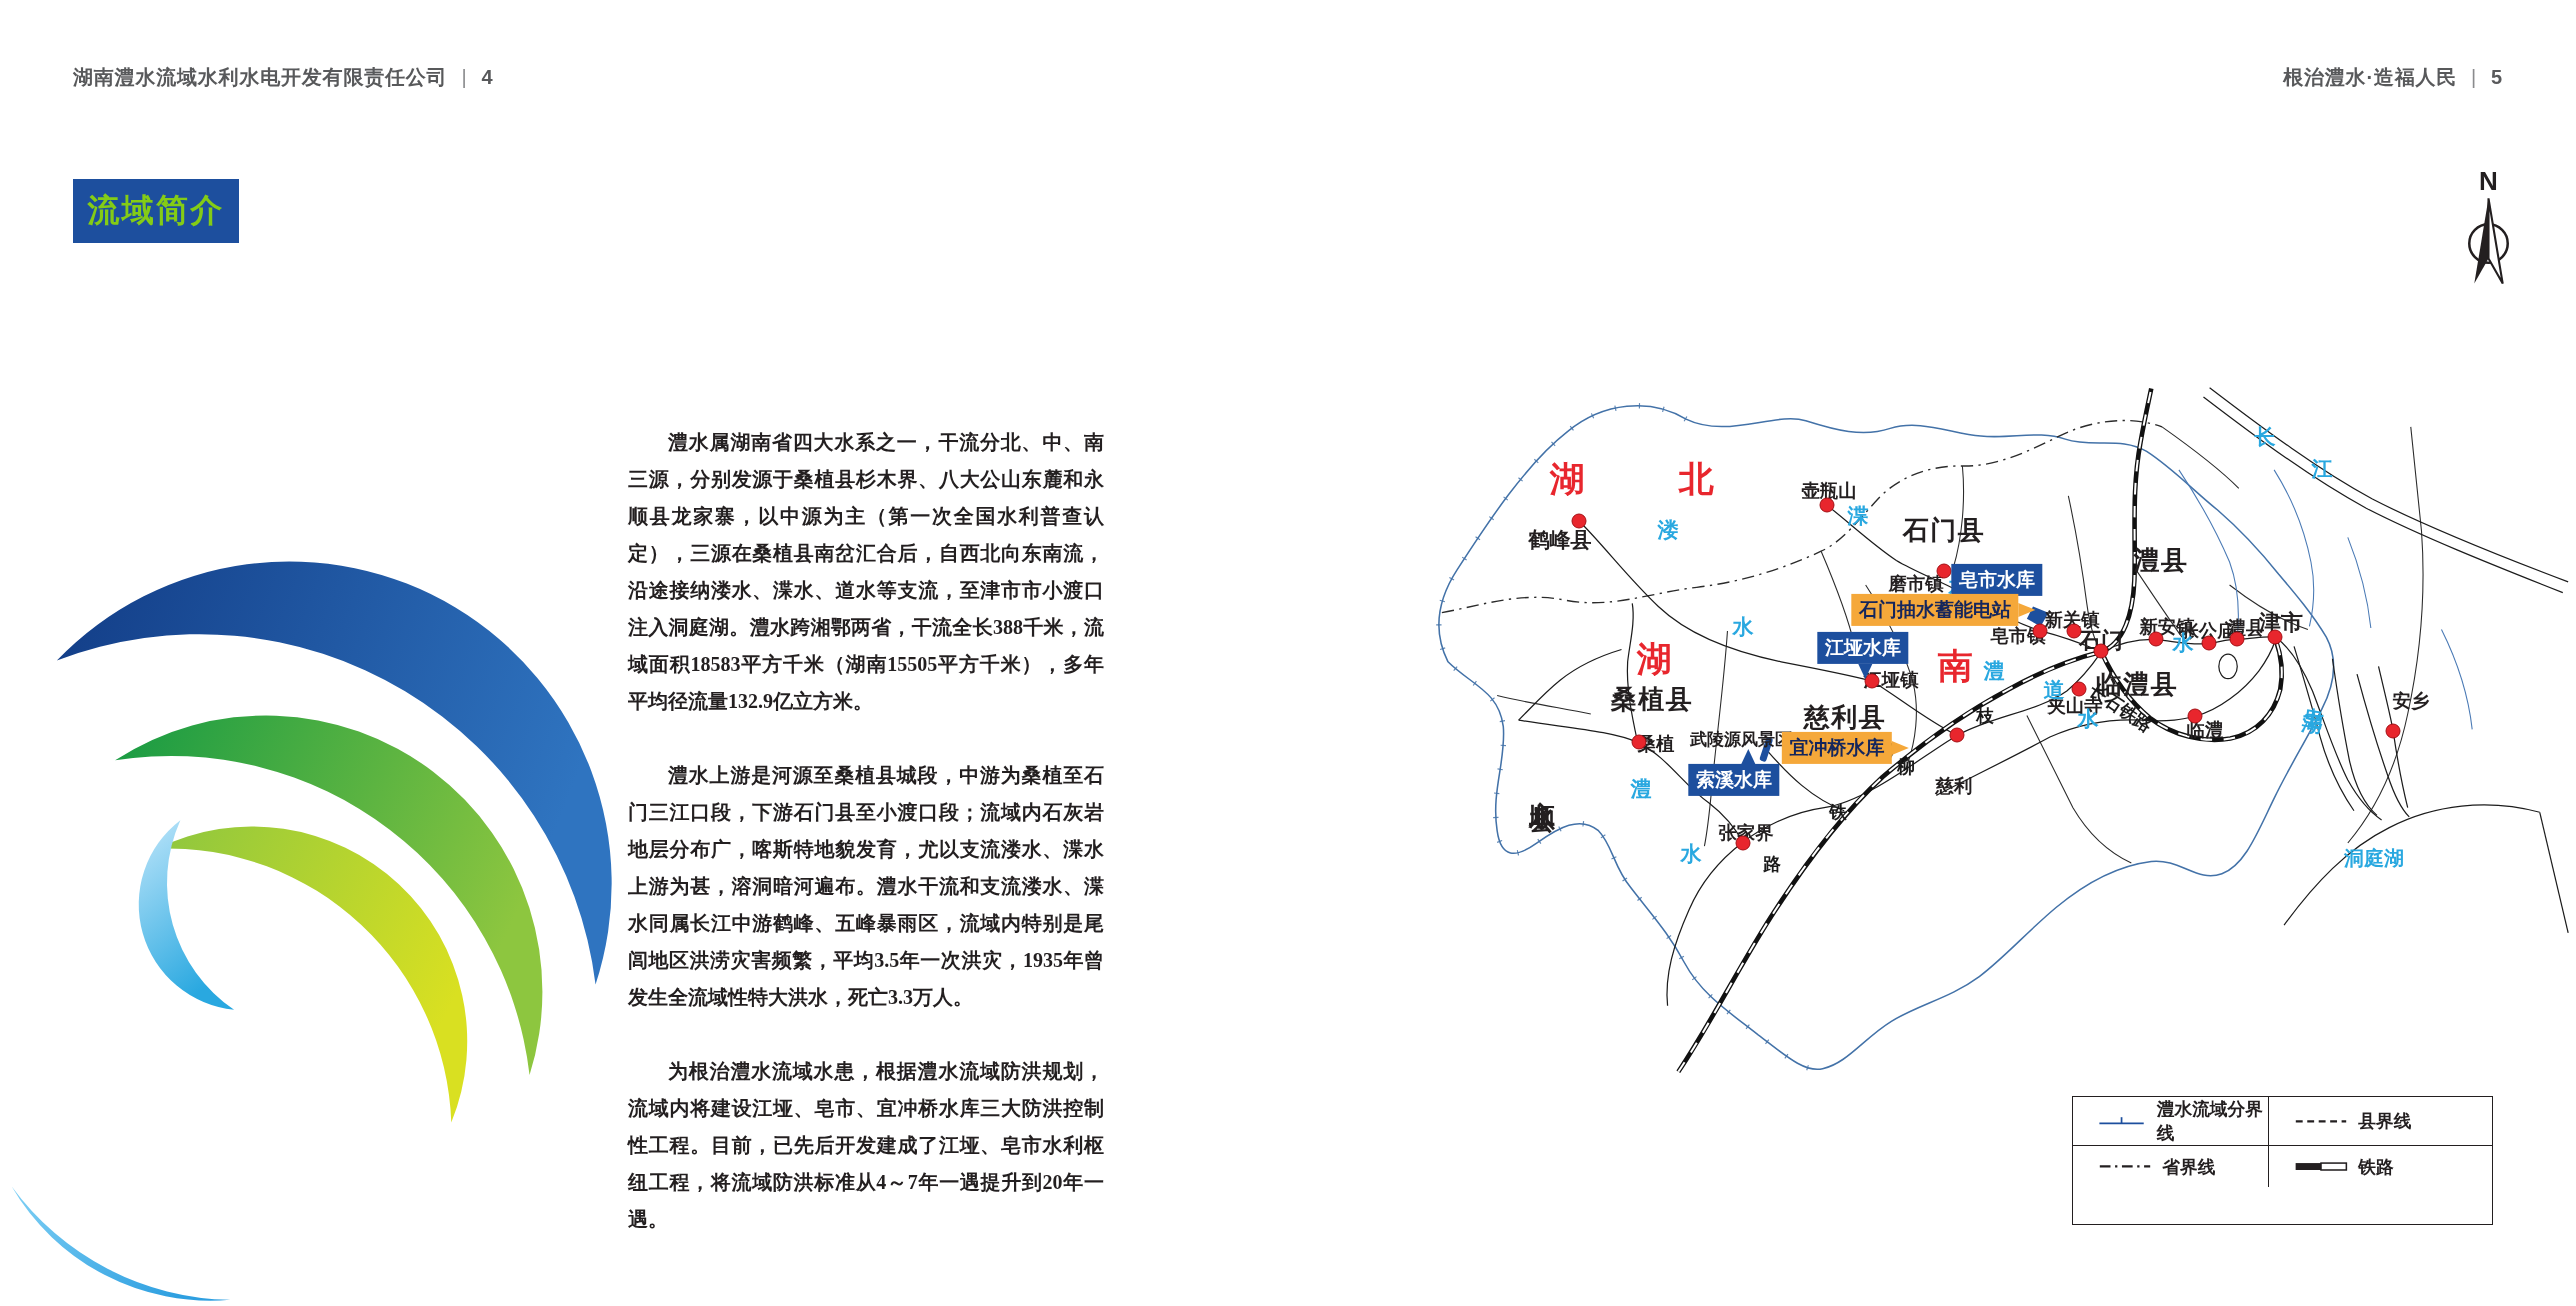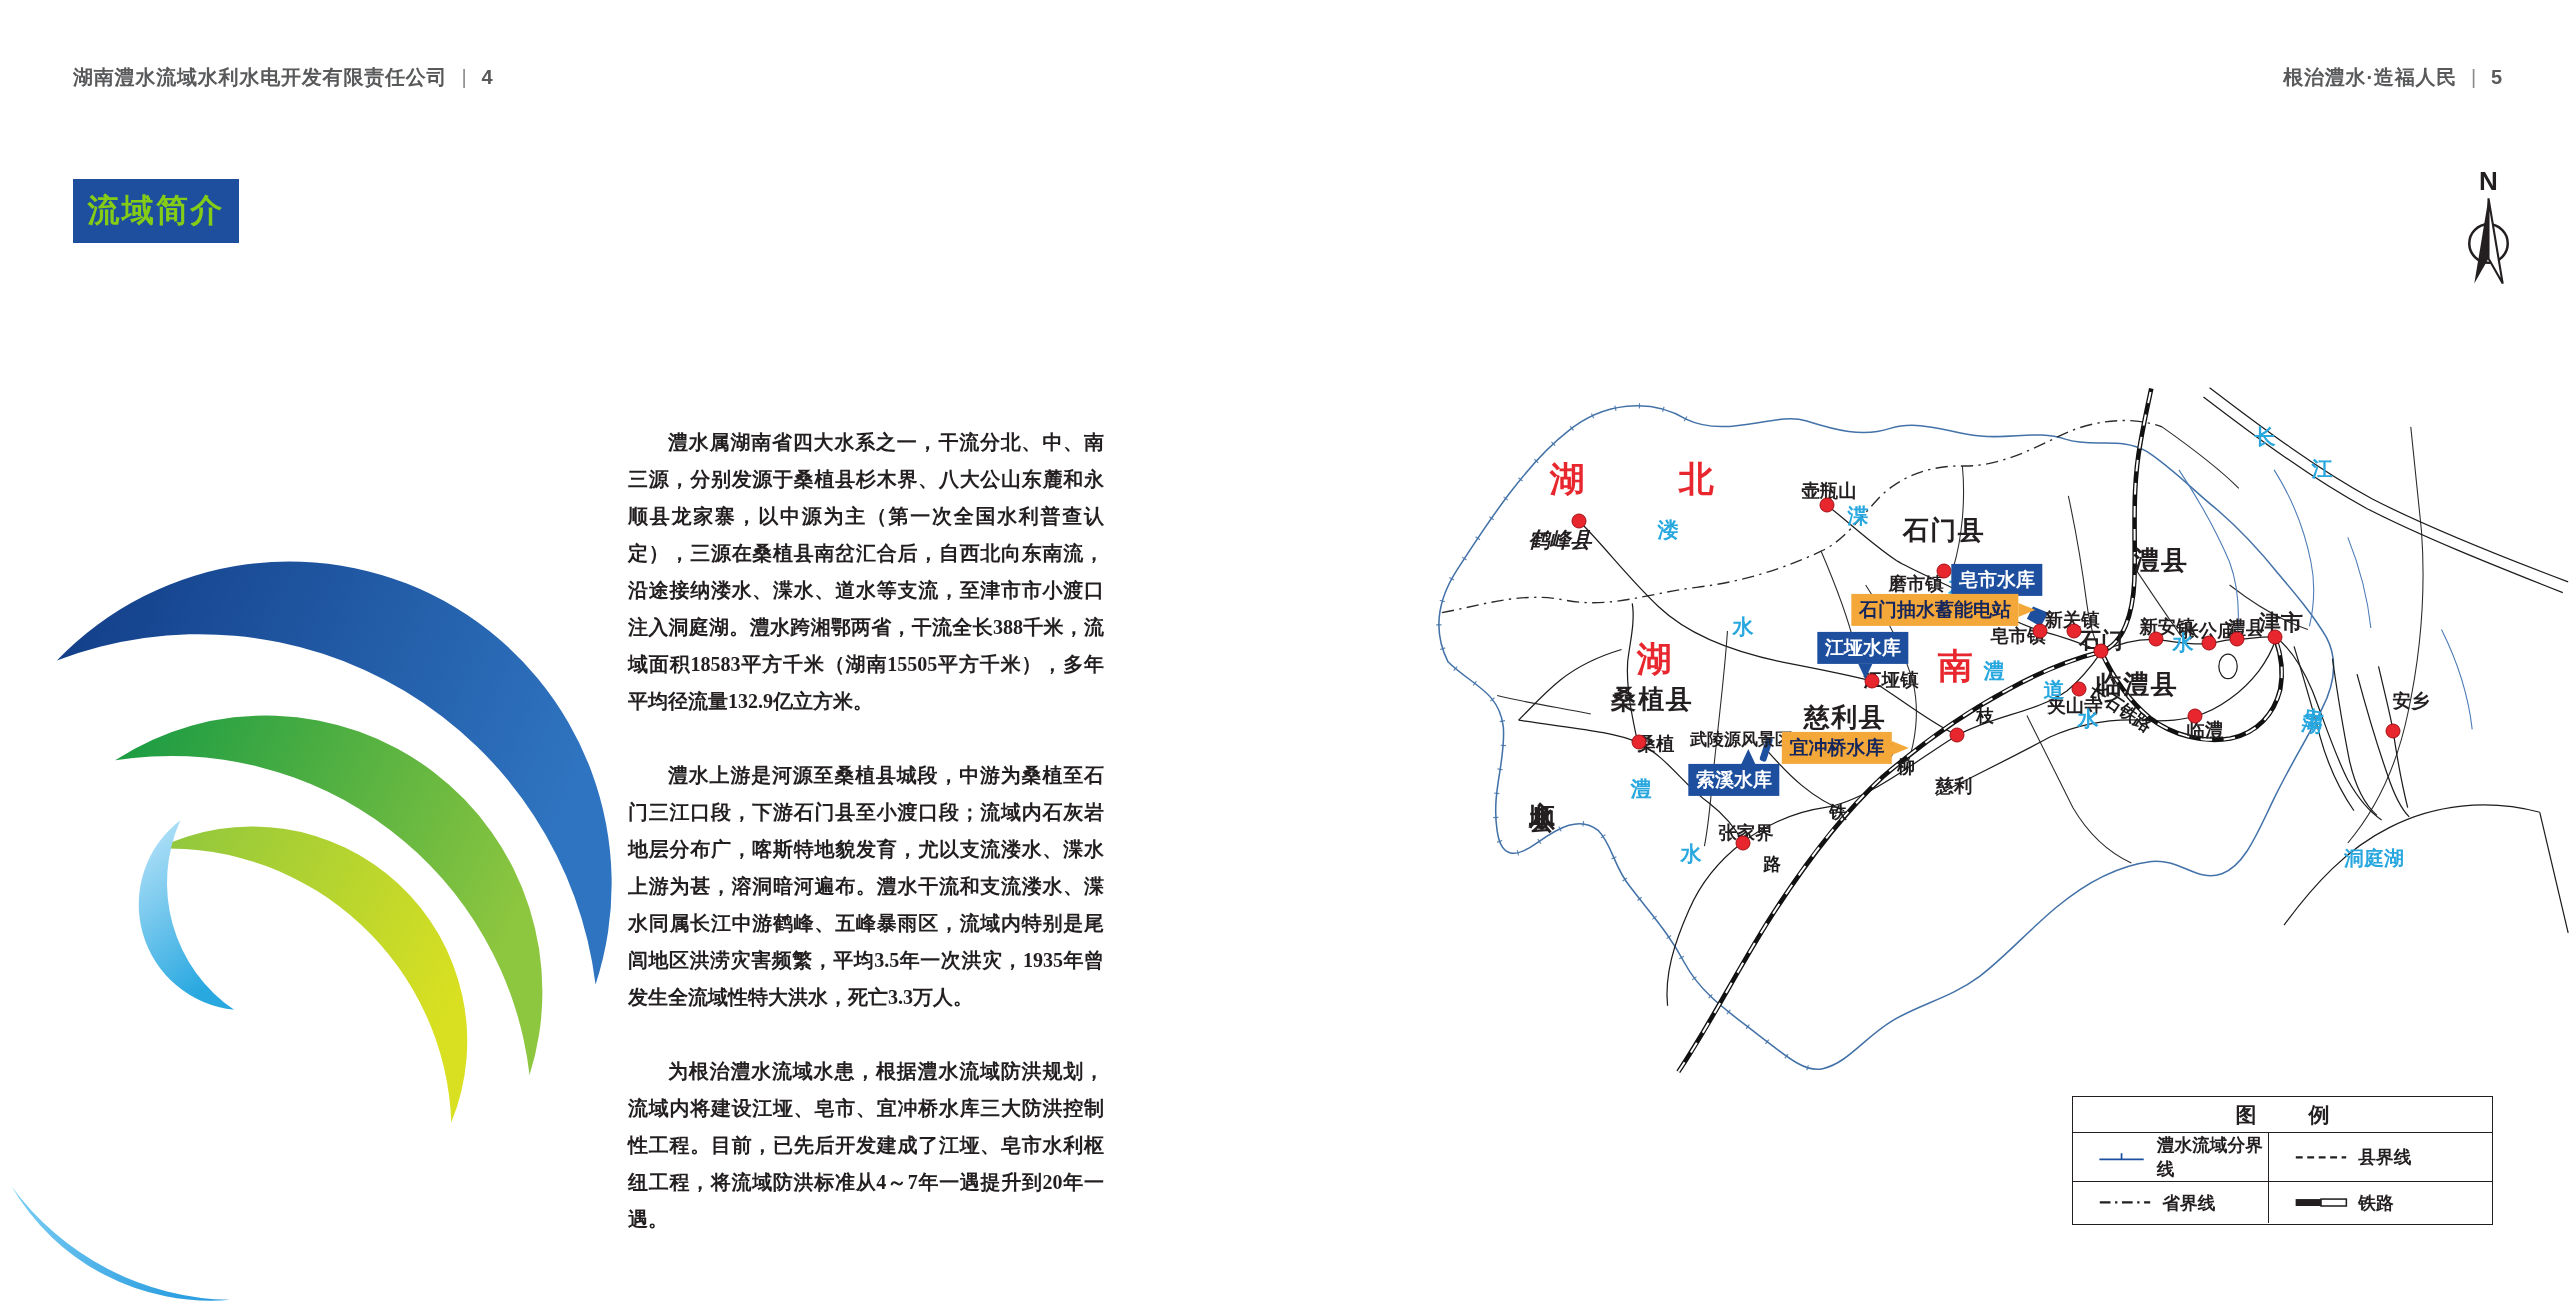--- a/index.html
+++ b/index.html
@@ -206,21 +206,21 @@
       <div class="mlabel prov" style="left: 1568px; top: 479px;">湖</div>
       <div class="mlabel prov" style="left: 1697px; top: 479px;">北</div>
       <div class="mlabel prov" style="left: 1655px; top: 659px;">湖</div>
       <div class="mlabel prov" style="left: 1956px; top: 666px;">南</div>
       <div class="mlabel county" style="left: 1944px; top: 530px;">石门县</div>
       <div class="mlabel county" style="left: 2161px; top: 560px;">澧县</div>
       <div class="mlabel county" style="left: 2137px; top: 684px;">临澧县</div>
       <div class="mlabel county" style="left: 1845px; top: 717px;">慈利县</div>
       <div class="mlabel county" style="left: 1652px; top: 699px;">桑植县</div>
       <div class="mlabel county vertical" style="left: 1543px; top: 785px;">永顺县</div>
-      <div class="mlabel countysm" style="left: 1560px; top: 540px; font-style: italic;">鹤峰县</div>
+      <div class="mlabel countysm" style="left: 1560px; top: 540px;">鹤峰县</div>
       <div class="mlabel town" style="left: 1829px; top: 490px; text-align: right;">壶瓶山</div>
       <div class="mlabel town" style="left: 1916px; top: 583px;">磨市镇</div>
       <div class="mlabel town" style="left: 2018px; top: 635px;">皂市镇</div>
       <div class="mlabel town" style="left: 2072px; top: 619px;">新关镇</div>
       <div class="mlabel city" style="left: 2101px; top: 641px;">石门</div>
       <div class="mlabel town" style="left: 2167px; top: 626px;">新安镇</div>
       <div class="mlabel town" style="left: 2208px; top: 630px;">张公庙</div>
       <div class="mlabel town" style="left: 2246px; top: 627px;">澧县</div>
       <div class="mlabel city" style="left: 2281px; top: 623px;">津市</div>
       <div class="mlabel town" style="left: 2205px; top: 729px;">临澧</div>
@@ -268,21 +268,20 @@
       <span class="mdot" style="left: 1639px; top: 742px;"></span>
       <span class="mdot" style="left: 1743px; top: 843px;"></span>
       <div class="mbox blue" style="left: 1997px; top: 580px;"><span>皂市水库</span><span class="ptr ptr-down"></span></div>
       <div class="mbox blue" style="left: 1863px; top: 648px;"><span>江垭水库</span><span class="ptr ptr-down"></span></div>
       <div class="mbox blue" style="left: 1734px; top: 780px;"><span>索溪水库</span><span class="ptr ptr-up"></span></div>
       <div class="mbox orange" style="left: 1837px; top: 748px;"><span>宜冲桥水库</span><span class="ptr ptr-right"></span></div>
       <div class="mbox orange" style="left: 1935px; top: 610px;"><span>石门抽水蓄能电站</span><span class="ptr ptr-right"></span></div>
     </div>
 
   <div class="legend">
-    <div class="legend-title">图 例</div>
     <div class="legend-grid">
       <div class="lg-cell lg-c1 lg-r1">
         <svg width="54" height="10.7" viewBox="0 0 70 14">
           <line x1="2" y1="10" x2="66" y2="10" stroke="#1d4f9e" stroke-width="2.5"></line>
           <line x1="34" y1="1" x2="34" y2="10" stroke="#1d4f9e" stroke-width="2.5"></line>
         </svg>
         <span class="lg-label">澧水流域分界线</span>
       </div>
       <div class="lg-cell lg-r1">
         <svg width="54" height="10.7" viewBox="0 0 70 14">

